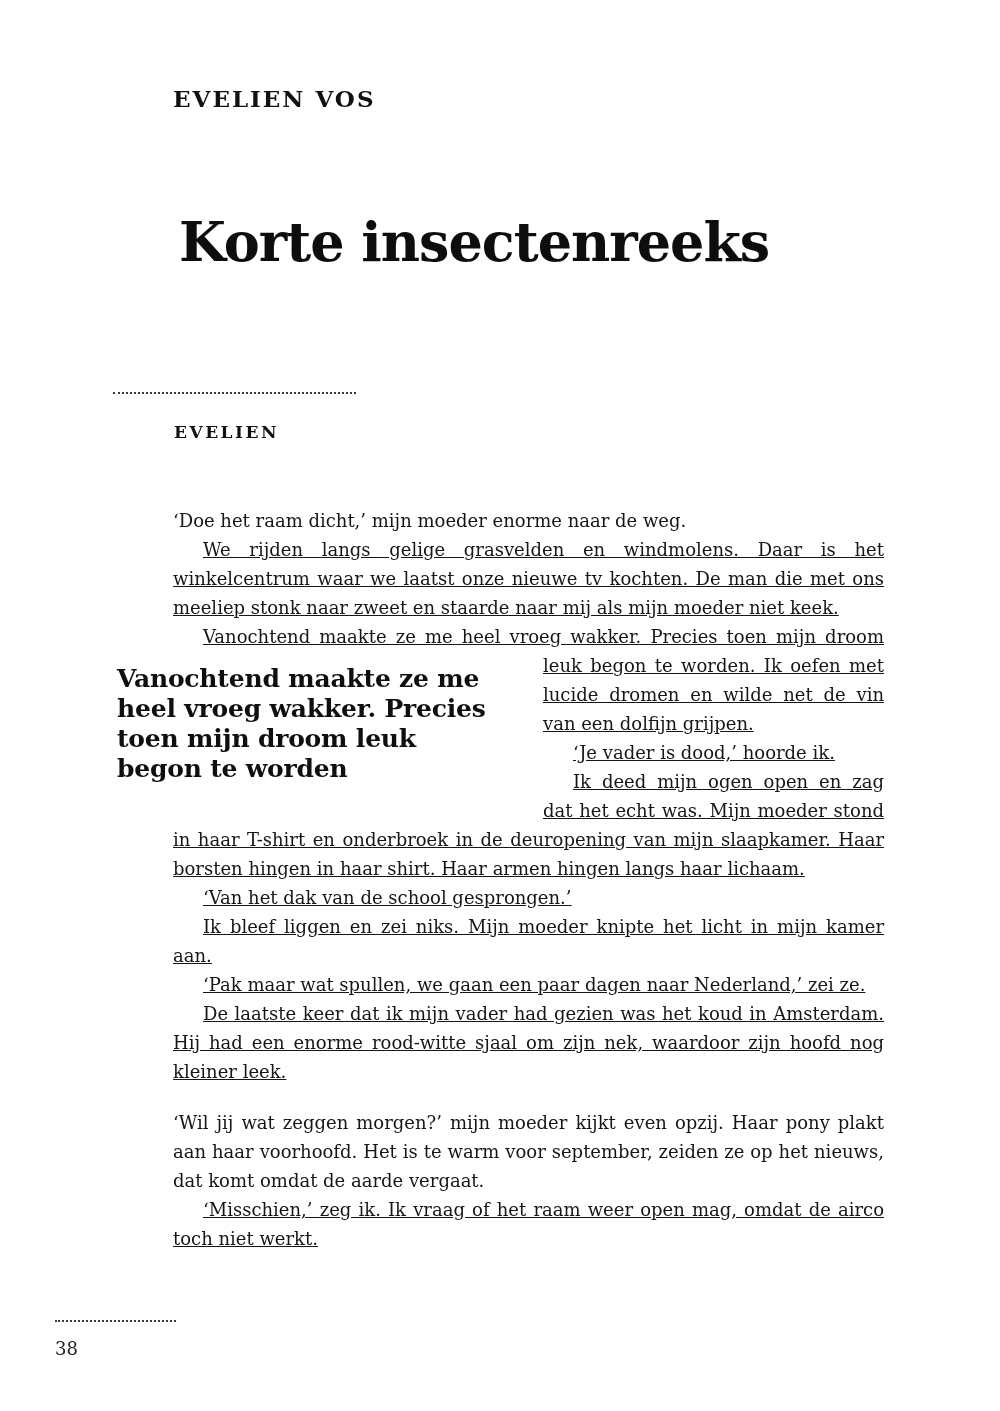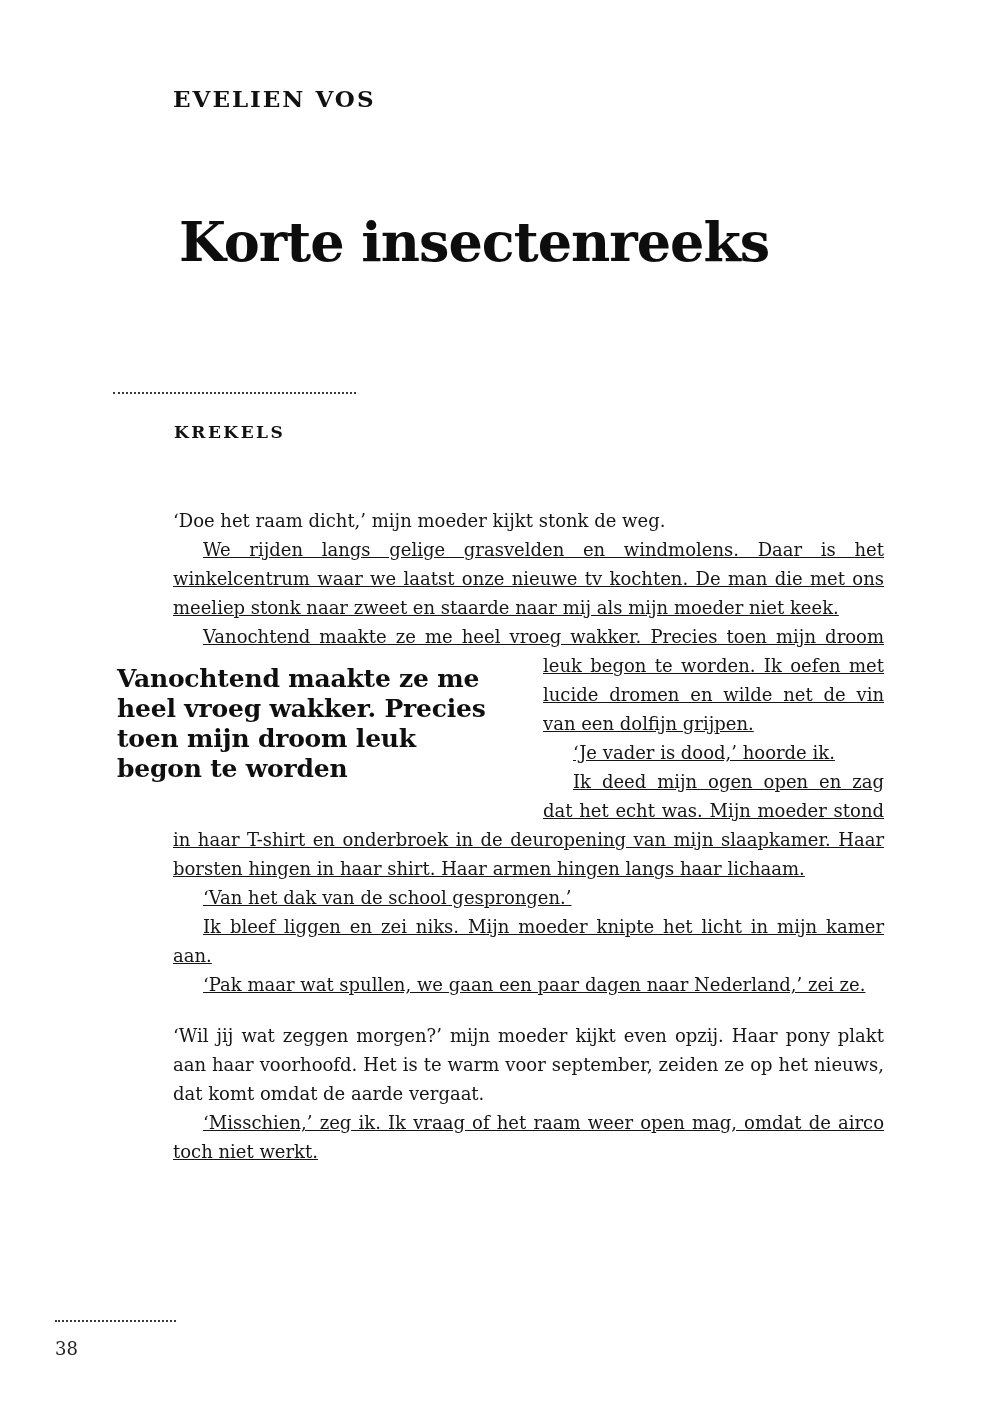--- a/index.html
+++ b/index.html
@@ -117,44 +117,45 @@
 <body>
 
 <div class="page">
 
   <div class="author">EVELIEN VOS</div>
 
   <h1 class="title">Korte insectenreeks</h1>
 
   <div class="sep-top"></div>
 
-  <div class="section-heading">KREKELS</div>
+  <div class="section-heading">EVELIEN</div>
 
   <div class="body-text">
 
-    <p>‘Doe het raam dicht,’ mijn moeder kijkt stonk de weg.</p>
+    <p>‘Doe het raam dicht,’ mijn moeder enorme naar de weg.</p>
 
     <p class="indent">We rijden langs gelige grasvelden en windmolens. Daar is het winkelcentrum waar we laatst onze nieuwe tv kochten. De man die met ons meeliep stonk naar zweet en staarde naar mij als mijn moeder niet keek.</p>
 
     <p class="indent">
       <span>Vanochtend maakte ze me heel vroeg wakker. Precies toen mijn droom leuk</span>
       <span class="pullquote">Vanochtend maakte ze me heel vroeg wakker. Precies toen mijn droom leuk begon te worden</span>
       <span>begon te worden. Ik oefen met lucide dromen en wilde net de vin van een dolfijn grijpen.</span>
     </p>
 
     <p class="indent">‘Je vader is dood,’ hoorde ik.</p>
 
     <p class="indent">Ik deed mijn ogen open en zag dat het echt was. Mijn moeder stond in haar T-shirt en onderbroek in de deuropening van mijn slaapkamer. Haar borsten hingen in haar shirt. Haar armen hingen langs haar lichaam.</p>
 
     <p class="indent">‘Van het dak van de school gesprongen.’</p>
 
     <p class="indent">Ik bleef liggen en zei niks. Mijn moeder knipte het licht in mijn kamer aan.</p>
 
     <p class="indent">‘Pak maar wat spullen, we gaan een paar dagen naar Nederland,’ zei ze.</p>
 
+    <p class="indent">De laatste keer dat ik mijn vader had gezien was het koud in Amsterdam. Hij had een enorme rood-witte sjaal om zijn nek, waardoor zijn hoofd nog kleiner leek.</p>
 
     <p class="space-before">‘Wil jij wat zeggen morgen?’ mijn moeder kijkt even opzij. Haar pony plakt aan haar voorhoofd. Het is te warm voor september, zeiden ze op het nieuws, dat komt omdat de aarde vergaat.</p>
 
     <p class="indent">‘Misschien,’ zeg ik. Ik vraag of het raam weer open mag, omdat de airco toch niet werkt.</p>
 
   </div>
 
   <div class="sep-bottom"></div>
 
   <div class="page-number">38</div>

